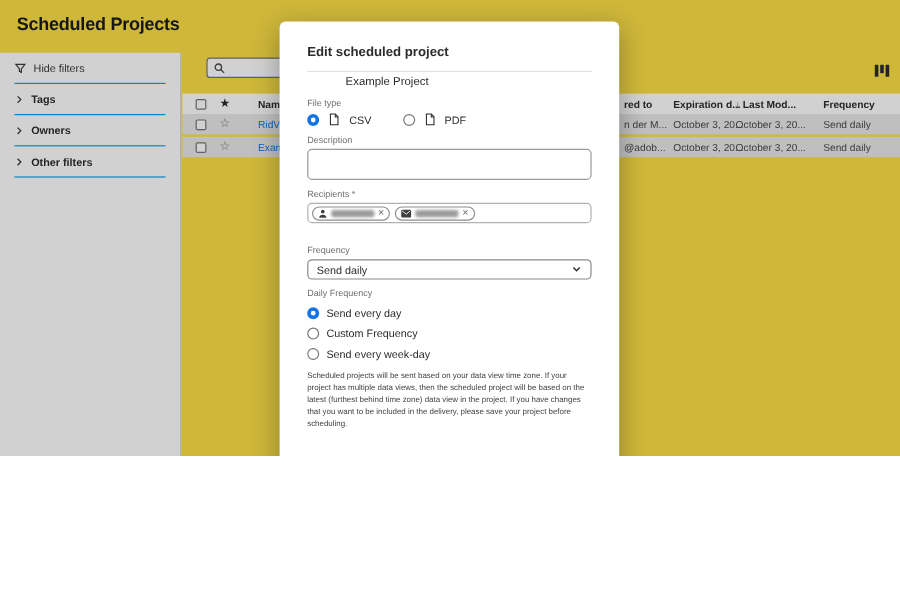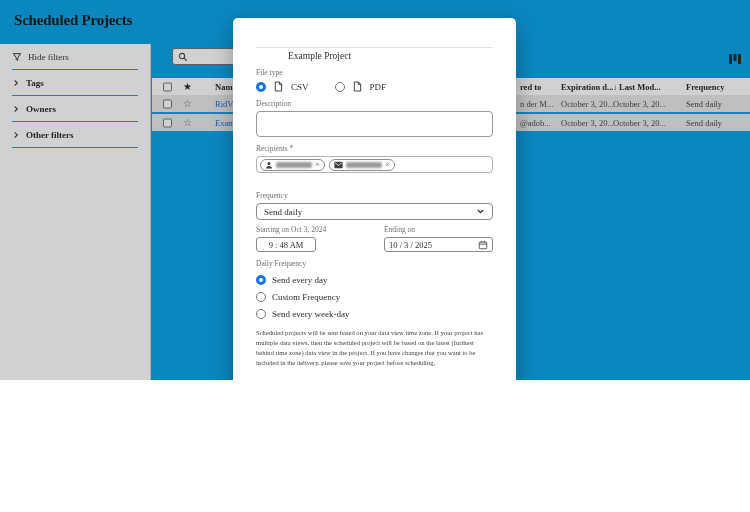--- a/index.html
+++ b/index.html
@@ -1,18 +1,18 @@
 <!DOCTYPE html>
 <html><head>
 <meta charset="utf-8">
 <style>
   * { margin:0; padding:0; box-sizing:border-box; }
   body { background:#fff; }
-  .screen { position:relative; width:750px; height:380px; background:#0ea5e9; overflow:hidden;
-            font-family:Liberation Serif, serif; color:#2c2c2c; }
+  .screen { position:relative; width:750px; height:380px; background:#fde047; overflow:hidden;
+            font-family:Liberation Sans, sans-serif; color:#2c2c2c; }
 
   
   .page-title { position:absolute; left:14px; top:12px; font-size:15px; font-weight:700; color:#1c1c1c; letter-spacing:-0.2px; }
 
   .sidebar { position:absolute; left:0; top:44px; width:151px; bottom:0; border-right:1px solid #d8d8d8; background:#fff; }
   .side-row { display:flex; align-items:center; gap:6px; height:26px; margin:0 12px; border-bottom:1px solid #0ea5e9; font-size:9px; color:#3a3a3a; cursor:pointer; }
   .side-row svg { flex:0 0 auto; }
   .side-label { white-space:nowrap; }
   .side-row.section .side-label { font-weight:700; color:#2c2c2c; }
 
@@ -163,20 +163,21 @@
       <span class="cell c-del">@adob...</span>
       <span class="cell c-exp">October 3, 20...</span>
       <span class="cell c-mod">October 3, 20...</span>
       <span class="cell c-freq">Send daily</span>
     </div>
   </div>
 
   <div class="overlay"></div>
 
   <div class="modal">
+    <div class="m-title">Edit scheduled project</div>
     <hr class="m-divider">
 
     <div class="m-value">Example Project</div>
 
     <label class="m-label">File type</label>
     <div class="ft-row">
       <div class="ft-item">
         <span class="radio sel"></span>
         <svg class="file-ic" width="9" height="11" viewBox="0 0 10 12" fill="none" stroke="currentColor" stroke-width="1">
             <path d="M1.5 1h4.5l2.5 2.5V11h-7z"></path>
@@ -218,38 +219,20 @@
     </div>
 
     <label class="m-label big-gap">Frequency</label>
     <div class="select-box">
       <span>Send daily</span>
       <svg width="9" height="9" viewBox="0 0 12 12" fill="none" stroke="currentColor" stroke-width="1.6">
           <polyline points="2.5,4 6,7.5 9.5,4"></polyline>
         </svg>
     </div>
 
-    <div class="two-col">
-      <div class="col-l">
-        <label class="m-label">Starting on Oct 3, 2024</label>
-        <div class="inp time">9 : 48  AM</div>
-      </div>
-      <div class="col-r">
-        <label class="m-label">Ending on</label>
-        <div class="inp date">
-          <span>10 /  3 / 2025</span>
-          <svg width="10" height="10" viewBox="0 0 12 12" fill="none" stroke="currentColor" stroke-width="1">
-              <rect x="1.5" y="2.5" width="9" height="8" rx="1"></rect>
-              <line x1="1.5" y1="5" x2="10.5" y2="5"></line>
-              <line x1="4" y1="1.2" x2="4" y2="3.3"></line>
-              <line x1="8" y1="1.2" x2="8" y2="3.3"></line>
-            </svg>
-        </div>
-      </div>
-    </div>
 
     <label class="m-label">Daily Frequency</label>
     <div class="radio-opt">
       <span class="radio sel"></span>
       <span>Send every day</span>
     </div>
     <div class="radio-opt">
       <span class="radio"></span>
       <span>Custom Frequency</span>
     </div>

